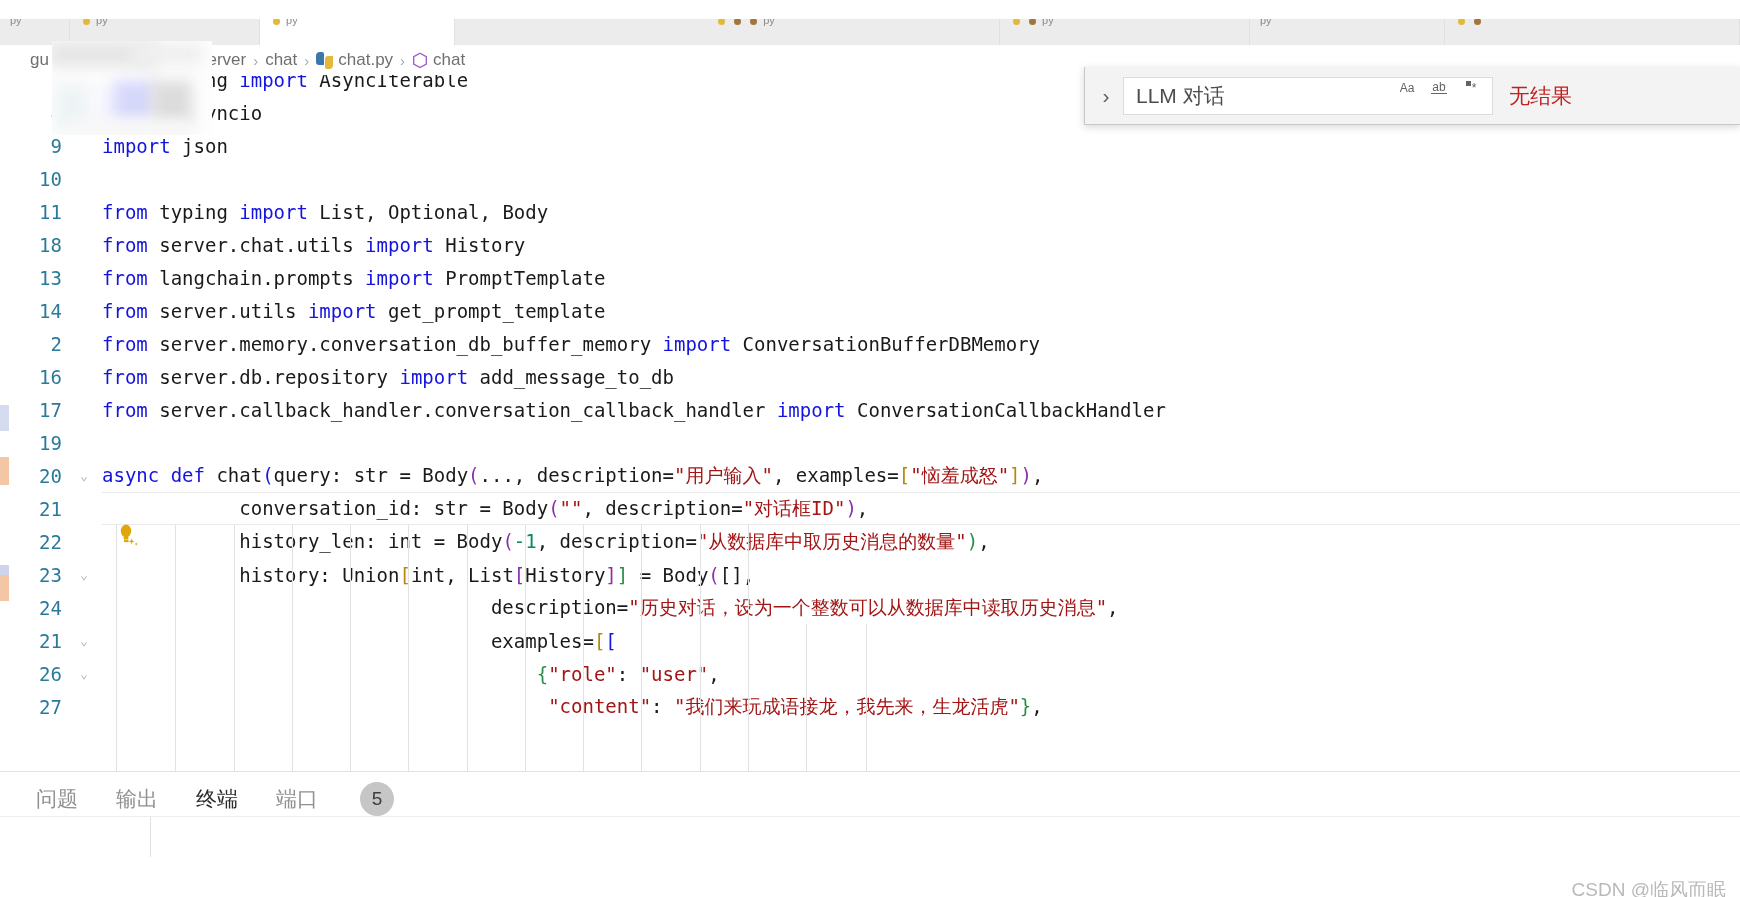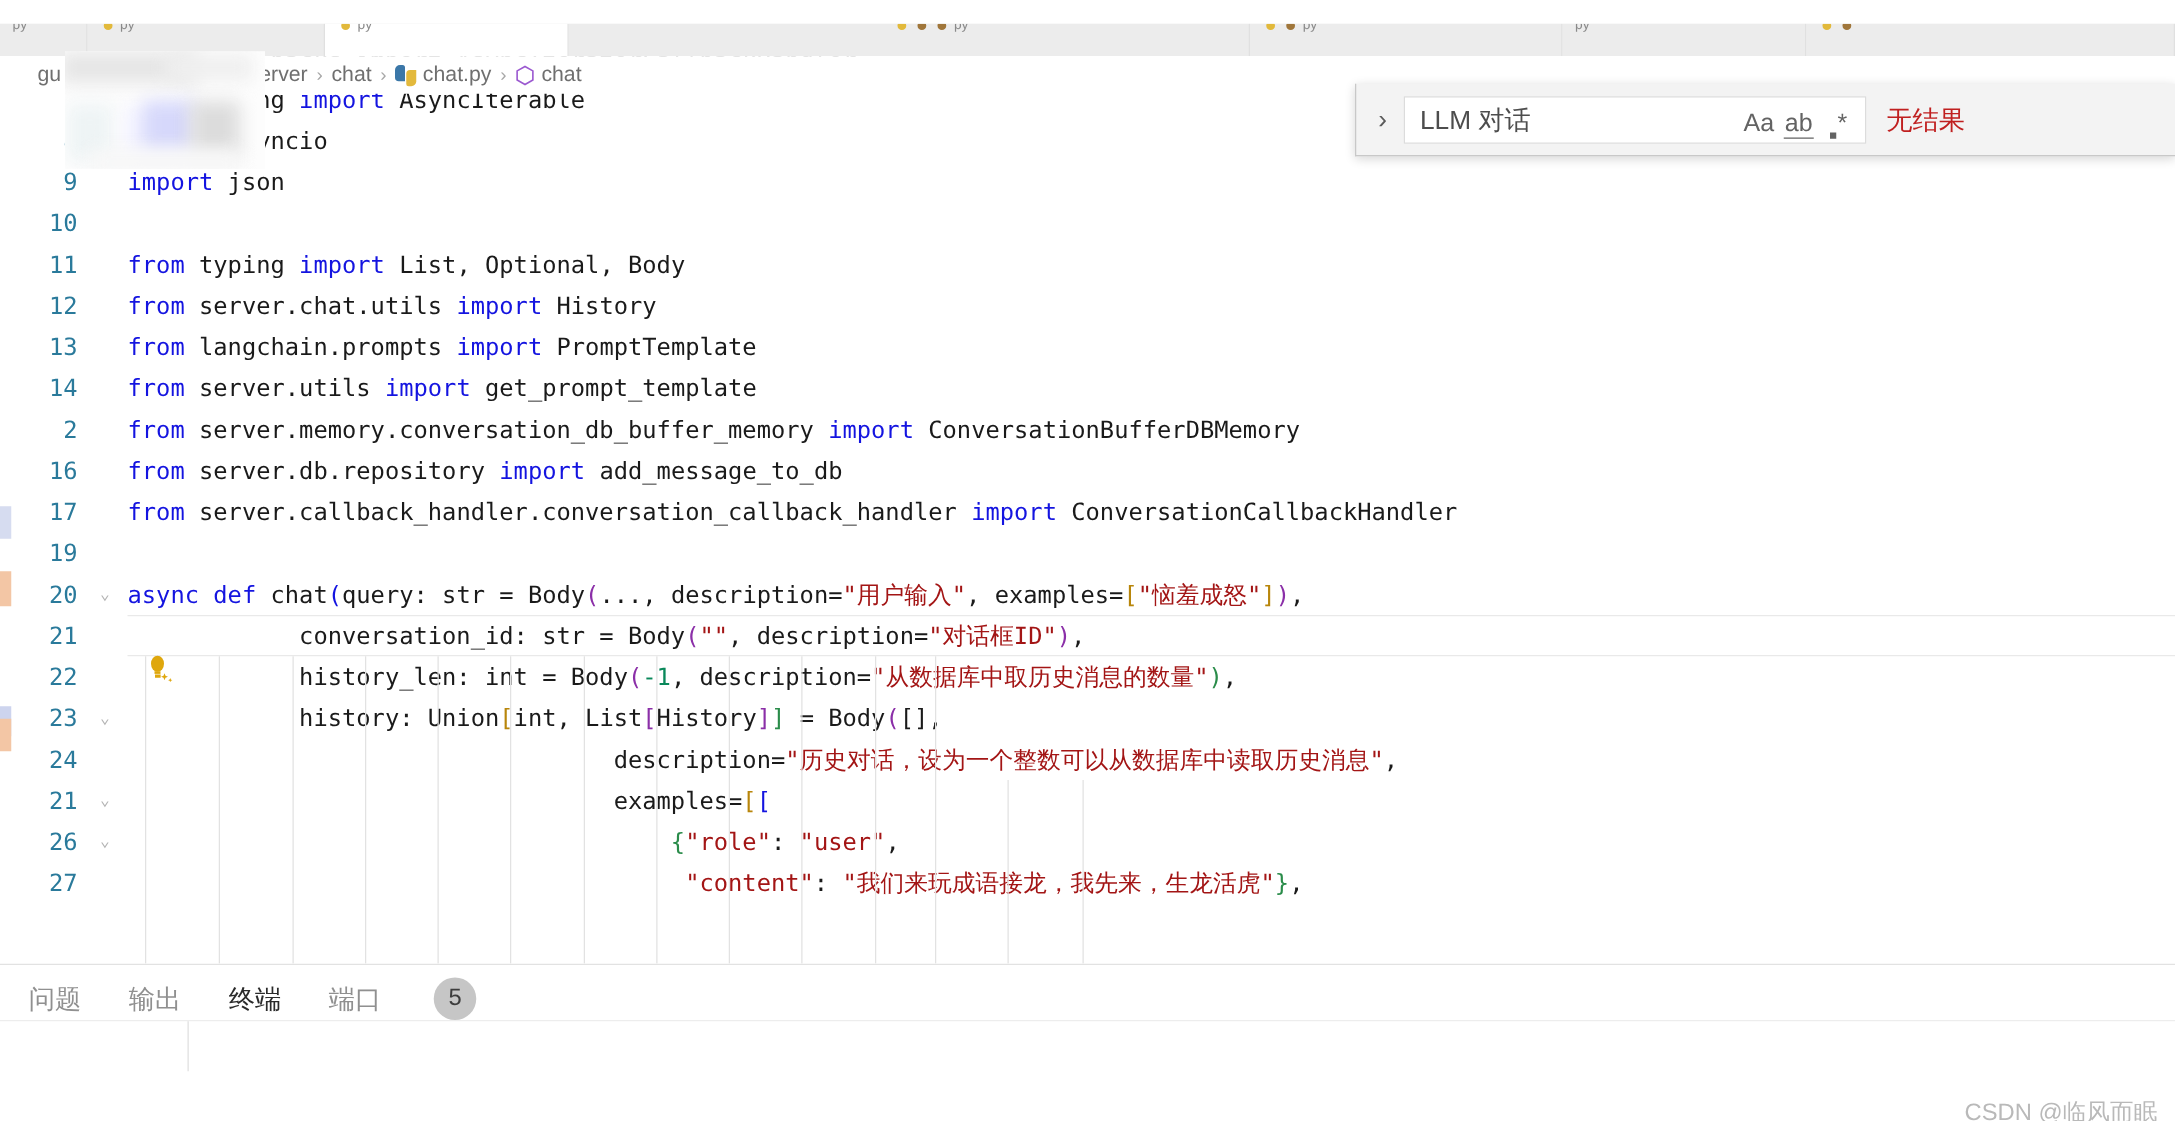--- a/index.html
+++ b/index.html
@@ -244,22 +244,22 @@
     flex: 1;
     font-size: 21px;
     color: #4d4d4d;
     font-family: "Liberation Sans", sans-serif;
     white-space: nowrap;
     overflow: hidden;
   }
   .find-opts { display: flex; align-items: center; gap: 2px; }
   .fopt {
     width: 30px; height: 30px;
-    display: flex; align-items: flex-end; justify-content: center;
-    color: #636363; font-size: 20px;
+    display: flex; align-items: flex-start; justify-content: center;
+    color: #636363; font-size: 12px;
     cursor: pointer; user-select: none;
     font-family: "Liberation Sans", sans-serif;
   }
   .fopt .ab-u { border-bottom: 1.5px solid #636363; line-height: 1.05; padding: 0 1px;}
   .fopt .regex-dot {
     display: inline-block; width: 5px; height: 5px;
     background: #636363; vertical-align: 1px; margin-right: 1px;
   }
   .find-status {
     margin-left: 16px;
@@ -274,21 +274,21 @@
     position: absolute;
     left: 0; bottom: 0;
     width: 1740px; height: 145px;
     background: #ffffff;
     border-top: 1px solid #e2e2e2;
   }
   .panel-tabs {
     display: flex;
     align-items: center;
     height: 54px;
-    padding-left: 23px;
+    padding-left: 36px;
     gap: 38px;
   }
   .ptab {
     font-size: 21px;
     color: #909090;
     cursor: pointer;
     height: 54px;
     display: flex; align-items: center;
     position: relative;
     font-family: "Liberation Sans", sans-serif;
@@ -374,21 +374,21 @@
       <div class="fold"></div>
       <div class="code" style="margin-top:-14px;"><span class="ident">chain.callbacks import AsyncIteratorCallbackHandler</span></div>
     </div>
 
     <div class="code-rows" id="code-rows" style="top:18px;">
         <div class="row"><div class="lineno">7</div><div class="fold"></div><div class="code"><span class="kw">from</span><span class="ident"> typing </span><span class="kw">import</span><span class="ident"> AsyncIterable</span></div></div>
         <div class="row"><div class="lineno">8</div><div class="fold"></div><div class="code"><span class="kw">import</span><span class="ident"> asyncio</span></div></div>
         <div class="row"><div class="lineno">9</div><div class="fold"></div><div class="code"><span class="kw">import</span><span class="ident"> json</span></div></div>
         <div class="row"><div class="lineno">10</div><div class="fold"></div></div>
         <div class="row"><div class="lineno">11</div><div class="fold"></div><div class="code"><span class="kw">from</span><span class="ident"> typing </span><span class="kw">import</span><span class="ident"> List, Optional, Body</span></div></div>
-        <div class="row"><div class="lineno">12</div><div class="fold"></div><div class="code"><span class="kw">from</span><span class="ident"> server.chat.utils </span><span class="kw">import</span><span class="ident"> History</span></div></div>
+        <div class="row"><div class="lineno">18</div><div class="fold"></div><div class="code"><span class="kw">from</span><span class="ident"> server.chat.utils </span><span class="kw">import</span><span class="ident"> History</span></div></div>
         <div class="row"><div class="lineno">13</div><div class="fold"></div><div class="code"><span class="kw">from</span><span class="ident"> langchain.prompts </span><span class="kw">import</span><span class="ident"> PromptTemplate</span></div></div>
         <div class="row"><div class="lineno">14</div><div class="fold"></div><div class="code"><span class="kw">from</span><span class="ident"> server.utils </span><span class="kw">import</span><span class="ident"> get_prompt_template</span></div></div>
         <div class="row"><div class="lineno">2</div><div class="fold"></div><div class="code"><span class="kw">from</span><span class="ident"> server.memory.conversation_db_buffer_memory </span><span class="kw">import</span><span class="ident"> ConversationBufferDBMemory</span></div></div>
         <div class="row"><div class="lineno">16</div><div class="fold"></div><div class="code"><span class="kw">from</span><span class="ident"> server.db.repository </span><span class="kw">import</span><span class="ident"> add_message_to_db</span></div></div>
         <div class="row"><div class="lineno">17</div><div class="fold"></div><div class="code"><span class="kw">from</span><span class="ident"> server.callback_handler.conversation_callback_handler </span><span class="kw">import</span><span class="ident"> ConversationCallbackHandler</span></div></div>
         <div class="row"><div class="lineno">19</div><div class="fold"></div><div class="code"></div></div>
         <div class="row"><div class="lineno">20</div><div class="fold">⌄</div><div class="code"><span class="kw">async def</span><span class="ident"> chat</span><span class="paren-b">(</span><span class="ident">query: str = Body</span><span class="paren-p">(</span><span class="ident">..., description=</span><span class="str">"用户输入"</span><span class="ident">, examples=</span><span class="paren-y">[</span><span class="str">"恼羞成怒"</span><span class="paren-y">]</span><span class="paren-p">)</span><span class="ident">,</span></div></div>
         <div class="row"><div class="lineno">21</div><div class="fold"></div><div class="code"><span class="ident">            conversation_id: str = Body</span><span class="paren-p">(</span><span class="str">""</span><span class="ident">, description=</span><span class="str">"对话框ID"</span><span class="paren-p">)</span><span class="ident">,</span></div></div>
         <div class="row"><div class="lineno">22</div><div class="fold"></div><div class="code"><span class="ident">            history_len: int = Body</span><span class="paren-p">(</span><span class="num">-1</span><span class="ident">, description=</span><span class="str">"从数据库中取历史消息的数量"</span><span class="paren-g">)</span><span class="ident">,</span></div></div>
         <div class="row"><div class="lineno">23</div><div class="fold">⌄</div><div class="code"><span class="ident">            history: Union</span><span class="paren-y">[</span><span class="ident">int, List</span><span class="paren-p">[</span><span class="ident">History</span><span class="paren-p">]</span><span class="paren-g">]</span><span class="ident"> = Body</span><span class="paren-p">(</span><span class="ident">[]</span><span class="ident">,</span></div></div>

